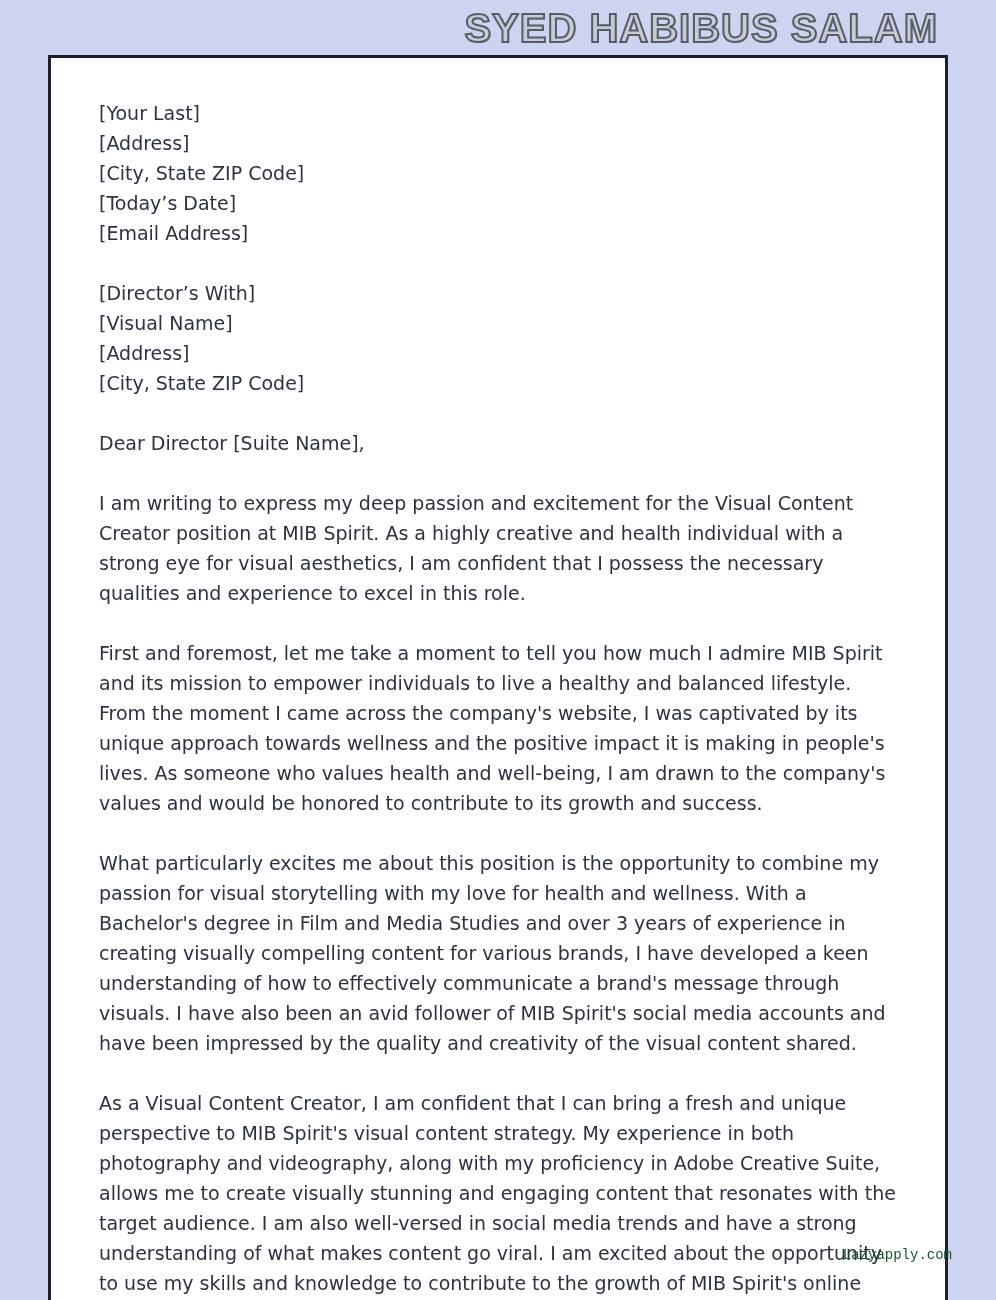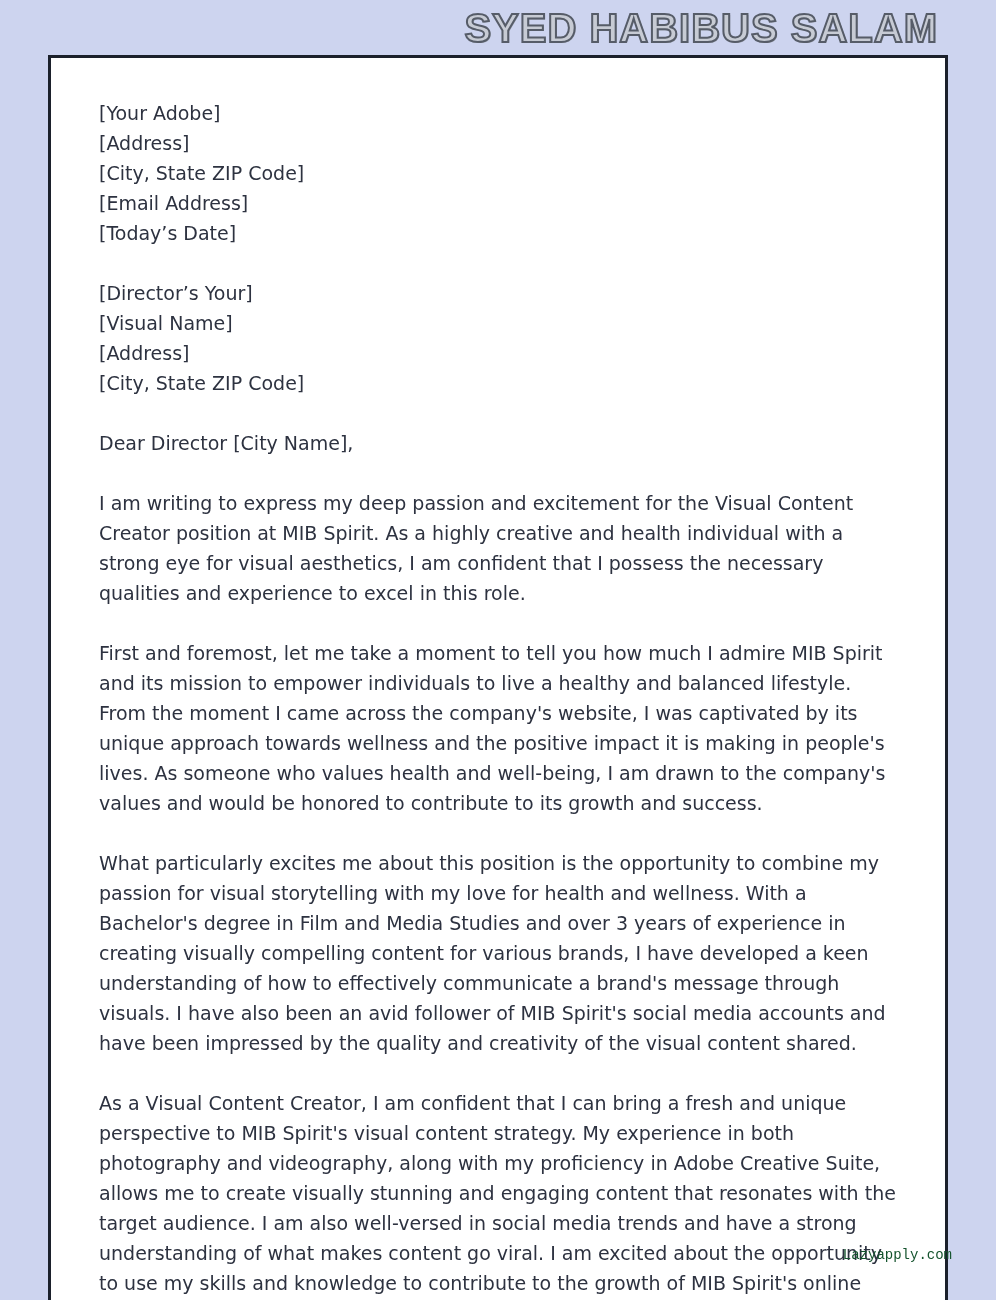--- a/index.html
+++ b/index.html
@@ -70,35 +70,35 @@
 <div class="screen">
 
   <header class="top-band">
     <h1 class="author-title">SYED HABIBUS SALAM</h1>
   </header>
 
   <div class="page">
     <div class="letter">
 
       <div class="block">
-        <div class="line">[Your Adobe]</div>
+        <div class="line">[Your Last]</div>
         <div class="line">[Address]</div>
         <div class="line">[City, State ZIP Code]</div>
+        <div class="line">[Today’s Date]</div>
         <div class="line">[Email Address]</div>
-        <div class="line">[Today’s Date]</div>
       </div>
 
       <div class="block">
-        <div class="line">[Director’s Your]</div>
+        <div class="line">[Director’s With]</div>
         <div class="line">[Visual Name]</div>
         <div class="line">[Address]</div>
         <div class="line">[City, State ZIP Code]</div>
       </div>
 
-      <p class="block">Dear Director [City Name],</p>
+      <p class="block">Dear Director [Suite Name],</p>
 
       <p class="block">I am writing to express my deep passion and excitement for the Visual Content Creator position at MIB Spirit. As a highly creative and health individual with a strong eye for visual aesthetics, I am confident that I possess the necessary qualities and experience to excel in this role.</p>
       <p class="block">First and foremost, let me take a moment to tell you how much I admire MIB Spirit and its mission to empower individuals to live a healthy and balanced lifestyle. From the moment I came across the company's website, I was captivated by its unique approach towards wellness and the positive impact it is making in people's lives. As someone who values health and well-being, I am drawn to the company's values and would be honored to contribute to its growth and success.</p>
       <p class="block">What particularly excites me about this position is the opportunity to combine my passion for visual storytelling with my love for health and wellness. With a Bachelor's degree in Film and Media Studies and over 3 years of experience in creating visually compelling content for various brands, I have developed a keen understanding of how to effectively communicate a brand's message through visuals. I have also been an avid follower of MIB Spirit's social media accounts and have been impressed by the quality and creativity of the visual content shared.</p>
       <p class="block">As a Visual Content Creator, I am confident that I can bring a fresh and unique perspective to MIB Spirit's visual content strategy. My experience in both photography and videography, along with my proficiency in Adobe Creative Suite, allows me to create visually stunning and engaging content that resonates with the target audience. I am also well-versed in social media trends and have a strong understanding of what makes content go viral. I am excited about the opportunity to use my skills and knowledge to contribute to the growth of MIB Spirit's online presence.</p>
 
     </div>
   </div>
 
   <div class="watermark">Lazyapply.com</div>

